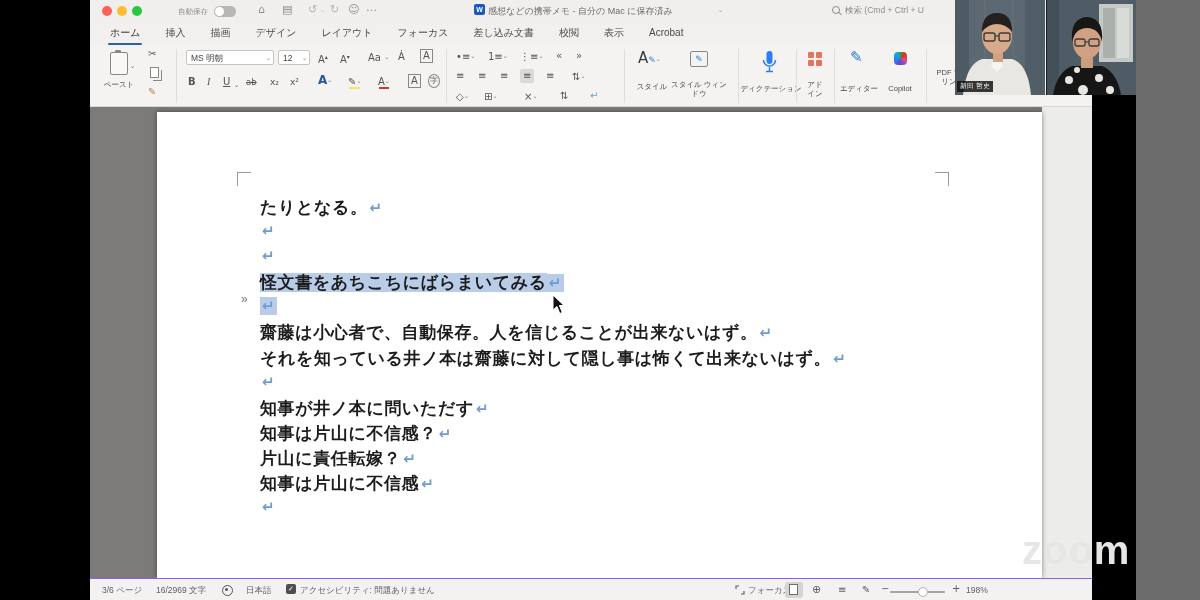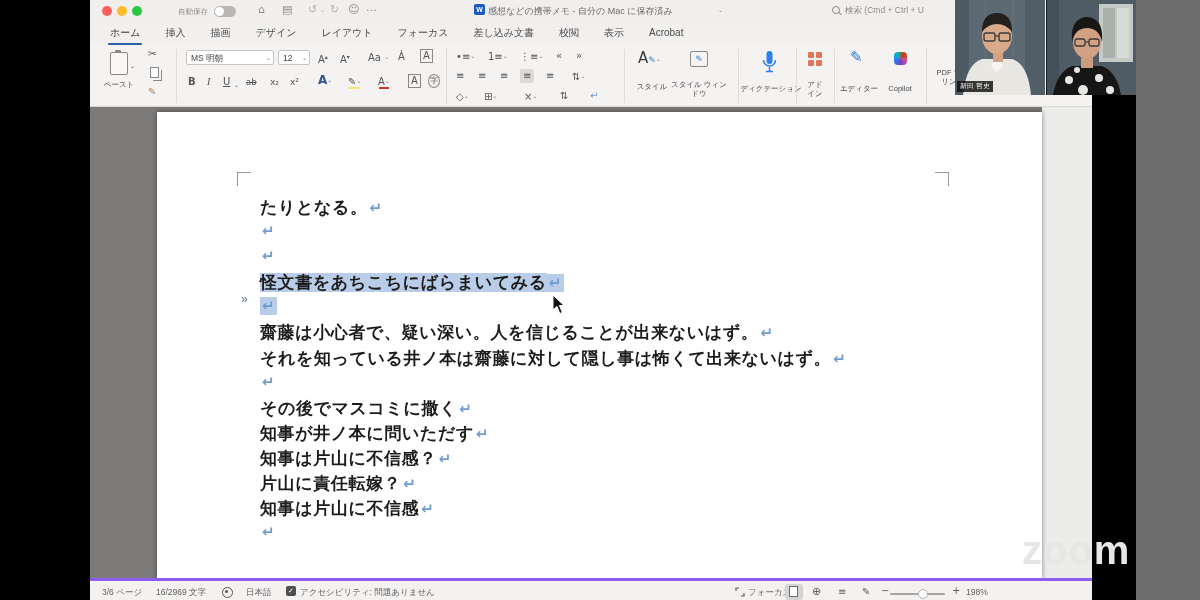--- a/index.html
+++ b/index.html
@@ -53,21 +53,21 @@
   #doctext{position:absolute;left:103px;top:84px;font-family:"Liberation Serif","DejaVu Serif",serif;
            font-size:17px;letter-spacing:0.6px;color:#1c1c1c;}
   .doc-line{height:25.1px;white-space:nowrap;font-weight:bold;}
   .doc-line .ret{color:#6f9bd1;font-size:15px;padding:0 2px;font-family:"DejaVu Sans",sans-serif;}
   .doc-line.selected .t,.doc-line.selected .ret{background:#b9cde8;}
   .cropmark{position:absolute;width:13px;height:13px;}
   .cm-tl{border-left:1px solid #9a9a9a;border-top:1px solid #9a9a9a;}
   .cm-tr{border-right:1px solid #9a9a9a;border-top:1px solid #9a9a9a;}
   #selmarker{position:absolute;left:84px;top:180px;font-size:12px;color:#66788e;}
   
-  #statusbar{position:absolute;left:0;top:578px;width:100%;height:22px;background:#f4f2f1;border-top:3px solid #8b5cf6;box-sizing:border-box;}
+  #statusbar{position:absolute;left:0;top:578px;width:100%;height:22px;background:#f4f2f1;border-top:1px solid #8b5cf6;box-sizing:border-box;}
   .sb{position:absolute;top:6px;font-size:8.5px;color:#5f5f5f;white-space:nowrap;}
   .sb-ic{position:absolute;font-family:"DejaVu Sans",sans-serif;color:#5f5f5f;}
   #macro{position:absolute;left:132px;top:6px;width:9px;height:9px;border:1.3px solid #555;border-radius:50%;}
   #macro::after{content:"";position:absolute;left:2.2px;top:2.2px;width:3px;height:3px;background:#555;border-radius:50%;}
   #accshield{position:absolute;left:196px;top:5px;width:10px;height:10px;background:#4e4e4e;border-radius:2px;
              color:#fff;font-size:7px;line-height:10px;text-align:center;}
   #zoomtrack{position:absolute;left:800px;top:12px;width:55px;height:2px;background:#a7a5a3;border-radius:1px;}
   #zoomthumb{position:absolute;left:28px;top:-4px;width:10px;height:10px;background:#fdfdfd;border:1px solid #b5b3b1;border-radius:50%;box-sizing:border-box;}
   #pageviewbtn{position:absolute;left:695px;top:3px;width:18px;height:16px;background:#d6d4d2;border-radius:3px;}
   #pageviewbtn .pg{position:absolute;left:4px;top:2px;width:9px;height:11px;background:#fff;border:1px solid #6f6d6b;box-sizing:border-box;}
@@ -223,28 +223,27 @@
           <div class="doc-line"><span class="t">たりとなる。</span><span class="ret">↵</span></div>
 
           <div class="doc-line"><span class="t"></span><span class="ret">↵</span></div>
 
           <div class="doc-line"><span class="t"></span><span class="ret">↵</span></div>
 
           <div class="doc-line selected"><span class="t">怪文書をあちこちにばらまいてみる</span><span class="ret">↵</span></div>
 
           <div class="doc-line selected"><span class="t"></span><span class="ret">↵</span></div>
 
-          <div class="doc-line"><span class="t">齋藤は小心者で、疑い深い。人を信じることが出来ないはず。</span><span class="ret">↵</span></div>
+          <div class="doc-line"><span class="t">齋藤は小心者で、自動保存。人を信じることが出来ないはず。</span><span class="ret">↵</span></div>
 
           <div class="doc-line"><span class="t">それを知っている井ノ本は齋藤に対して隠し事は怖くて出来ないはず。</span><span class="ret">↵</span></div>
 
           <div class="doc-line"><span class="t"></span><span class="ret">↵</span></div>
 
 
-          <div class="doc-line"><span class="t">その後でマスコミに撒く</span><span class="ret">↵</span></div>
 
 
           <div class="doc-line"><span class="t">知事が井ノ本に問いただす</span><span class="ret">↵</span></div>
 
           <div class="doc-line"><span class="t">知事は片山に不信感？</span><span class="ret">↵</span></div>
 
           <div class="doc-line"><span class="t">片山に責任転嫁？</span><span class="ret">↵</span></div>
 
           <div class="doc-line"><span class="t">知事は片山に不信感</span><span class="ret">↵</span></div>
 

